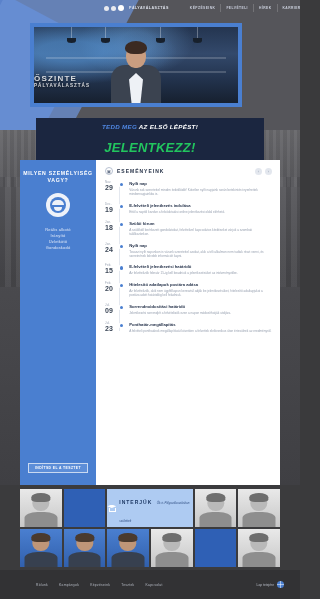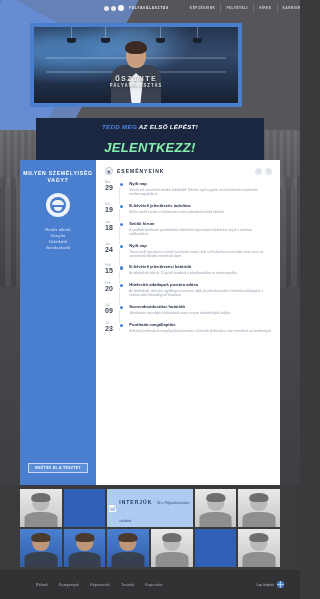--- a/index.html
+++ b/index.html
@@ -104,42 +104,42 @@
   .p-body {
     position:absolute; left:50%; bottom:0; transform:translateX(-50%);
     width:50px; height:38px; background:#3b4350; border-radius:14px 14px 0 0;
   }
   .p-shirt {
     position:absolute; left:50%; bottom:0; transform:translateX(-50%);
     width:14px; height:30px; background:#eef1f6;
     clip-path: polygon(50% 0, 100% 22%, 82% 100%, 18% 100%, 0 22%);
   }
   .hero-overlay {
-    position:absolute; left:0; right:0; bottom:14px; text-align:center;
-    color:rgba(255,255,255,.82); z-index:5;font-family:Liberation Mono, monospace;
+    position:absolute; left:0; right:0; bottom:14px; 
+    color:rgba(255,255,255,.82); z-index:5;
   }
   .hero-overlay .ov1 {
     font-size:8px; font-weight:700; letter-spacing:1.2px; line-height:9px;
     text-shadow:0 1px 2px rgba(0,0,0,.55);
   }
   .hero-overlay .ov2 {
     font-size:4.6px; font-weight:700; letter-spacing:1px; line-height:6px;
     text-shadow:0 1px 2px rgba(0,0,0,.55);
   }
 
   
   .cta {
     position:absolute; left:36px; top:118px; width:228px; height:42px; z-index:25;
     background:#1b2640; display:flex; flex-direction:column;
     align-items:center; justify-content:center;
   }
   .cta .line1 { font-size:6.2px; font-weight:700; font-style:italic; letter-spacing:.3px; color:#fff; }
   .cta .line1 .hl { color:#4f86e0; }
   .cta .line2 {
-    font-size:13px; font-weight:700; font-style:italic; color:#86efac;
+    font-size:13px; font-weight:700; font-style:italic; color:#22c55e;
     letter-spacing:.3px; margin-top:10px;
   }
 
   
   .panel {
     position:absolute; left:20px; top:160px; width:260px; height:325px; z-index:25;
     background:#ffffff; display:flex;
   }
   .side {
     width:76px; background:#4a7fd0; color:#fff; position:relative;

